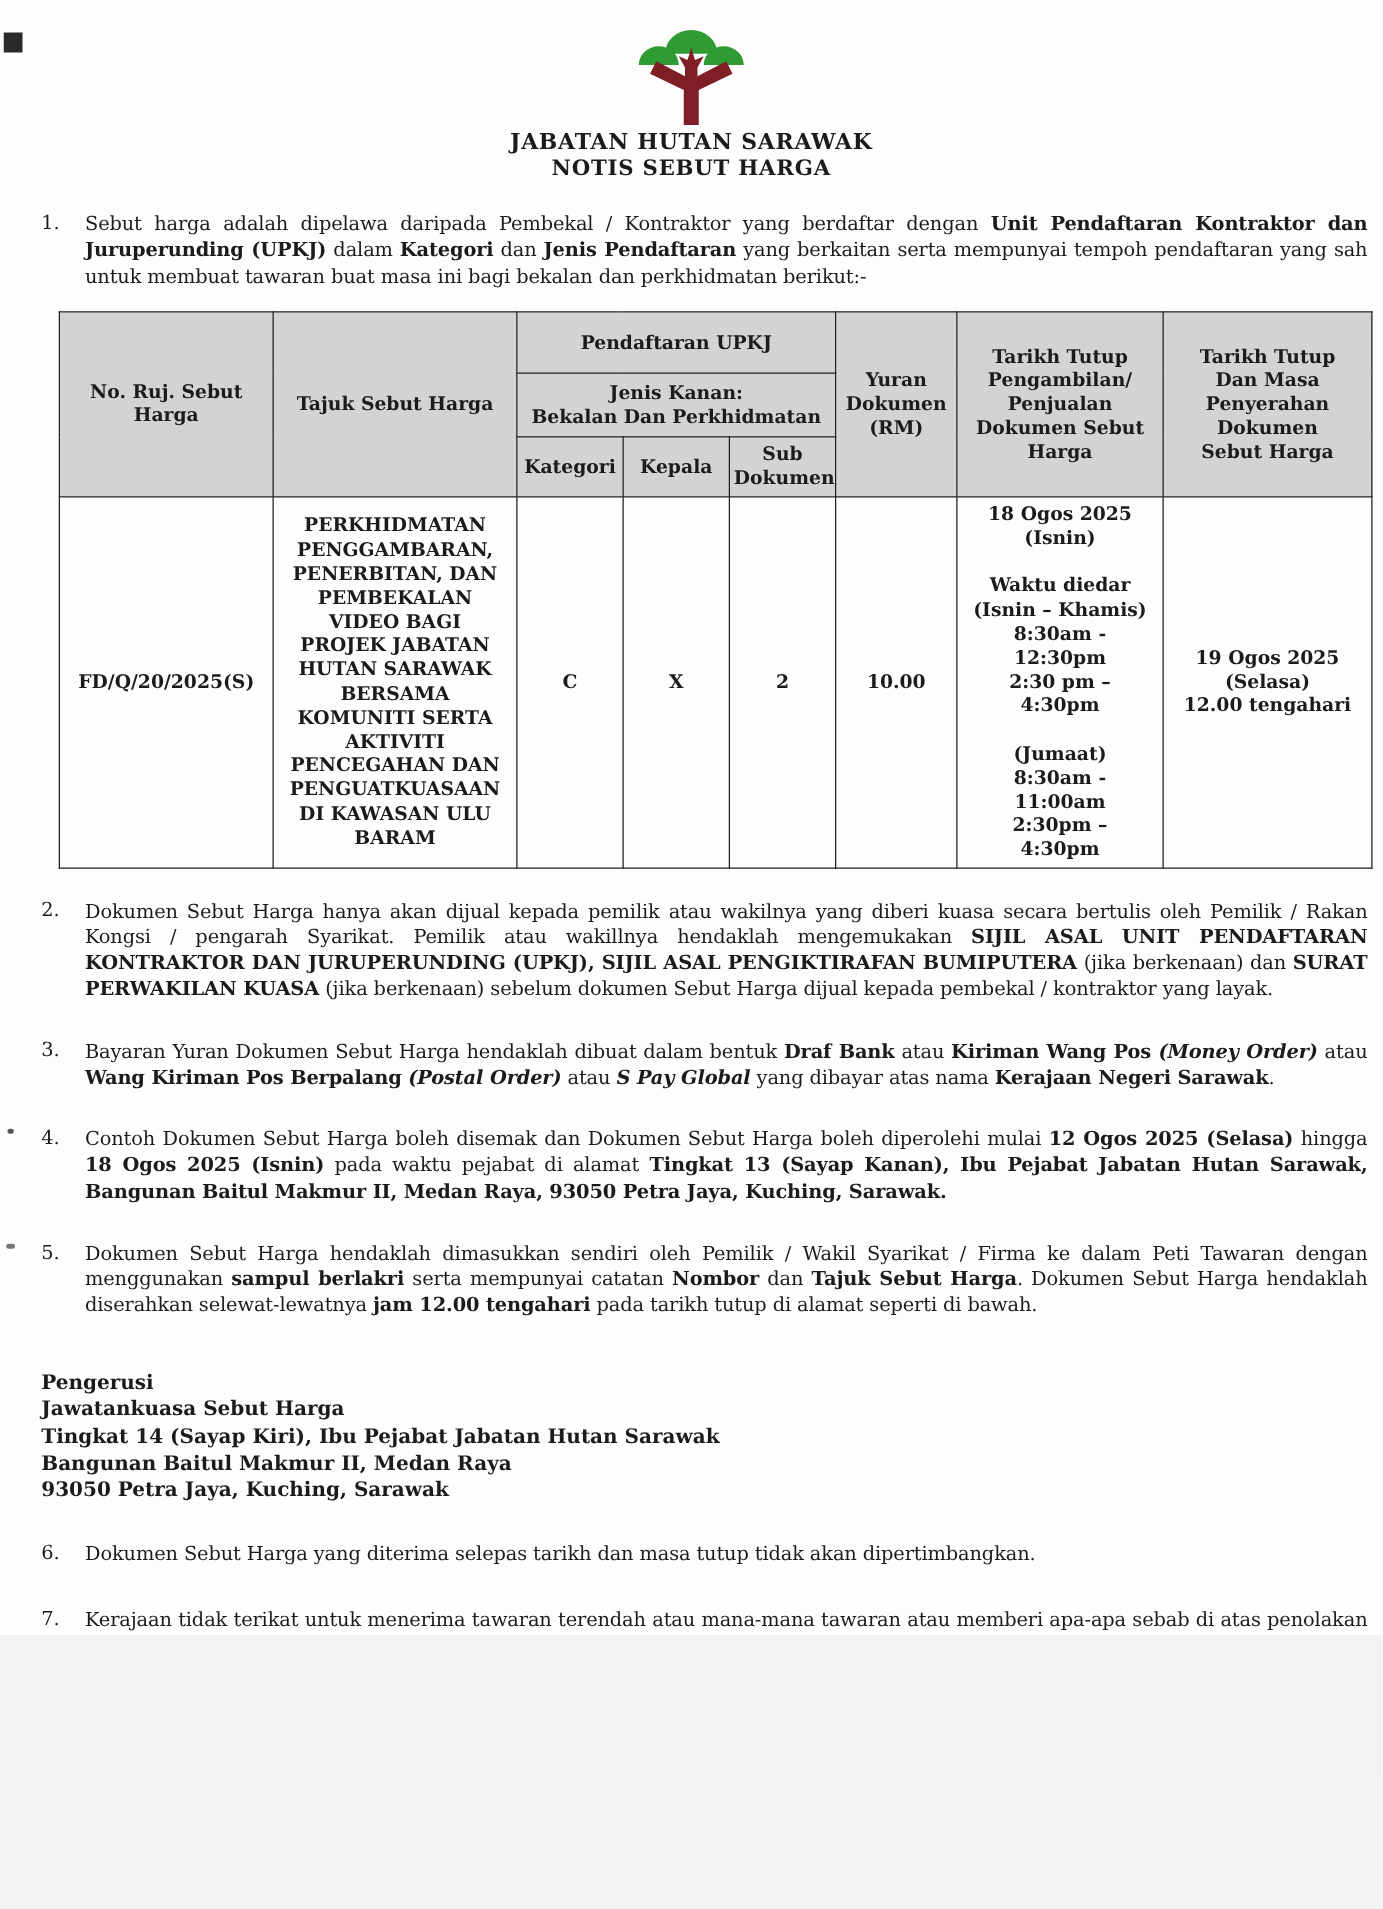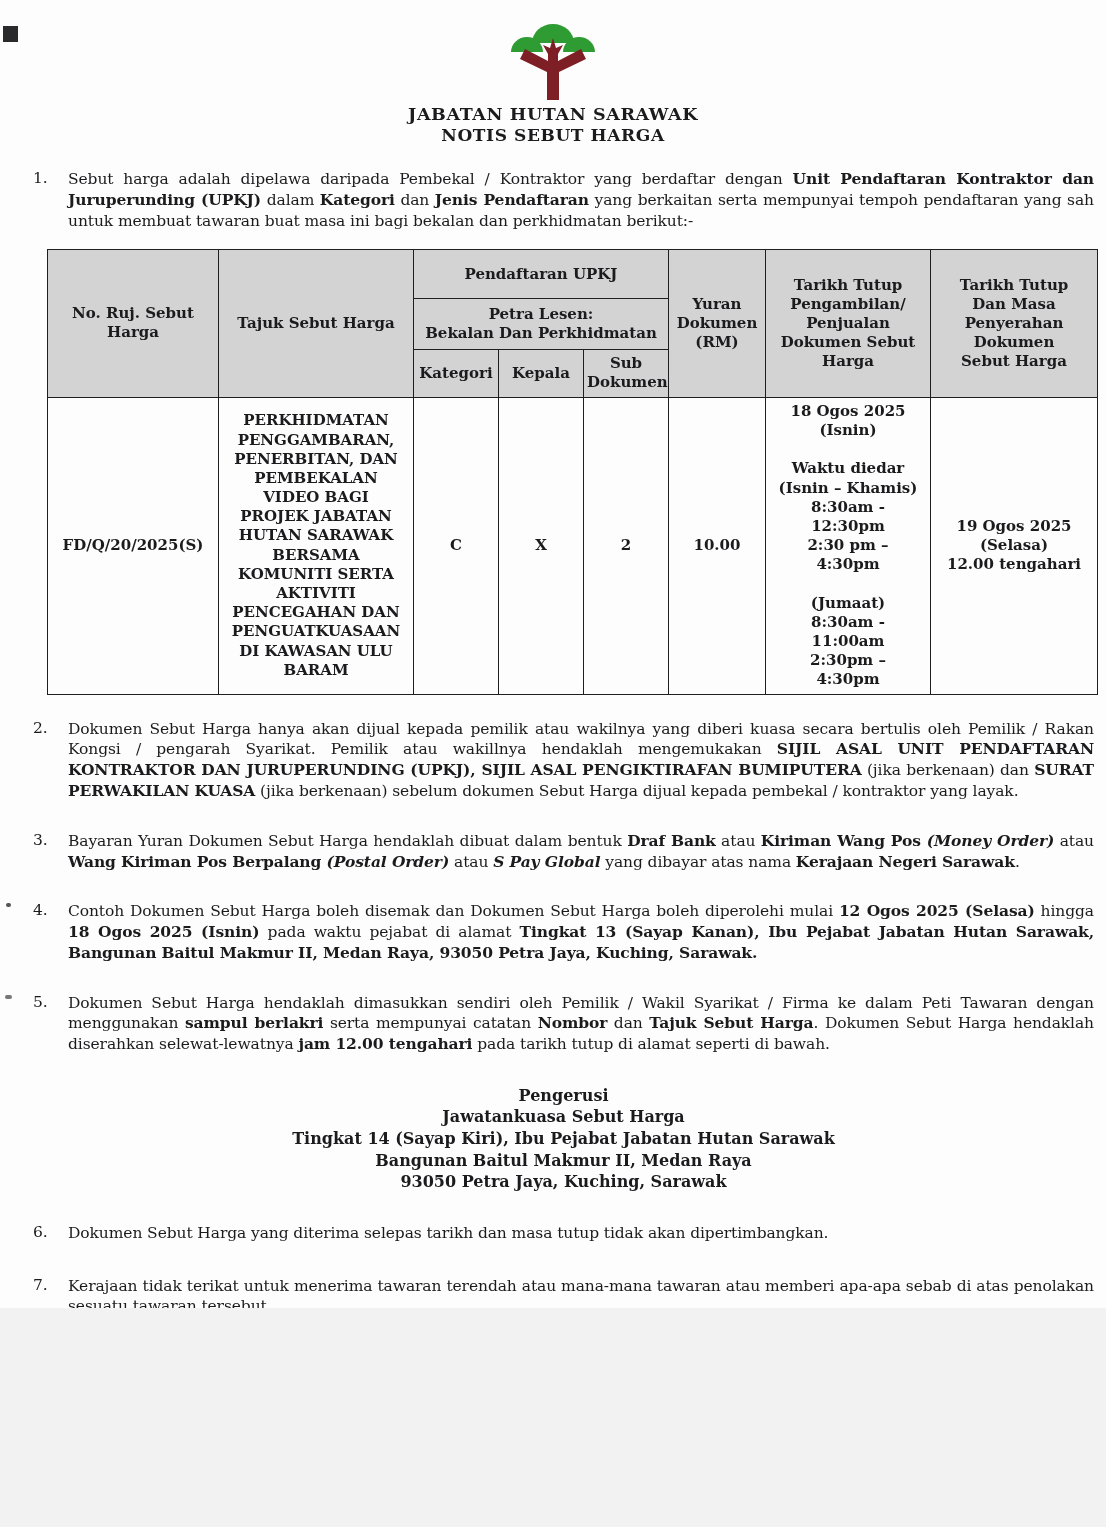--- a/index.html
+++ b/index.html
@@ -41,21 +41,21 @@
     font-size:15px; padding:4px 3px; line-height:1.28;
   }
   table.quote thead th{ background:#d3d3d4; font-weight:bold; }
   .prelines{ white-space:pre-line; }
   td.ref{ font-weight:bold; font-size:15.5px; }
   td.tajuk{ font-weight:bold; }
   td.small{ font-weight:bold; }
   td.dates{ font-weight:bold; font-size:15px; }
   .row-cell{ height:288px; }
 
-  .address{ text-align:center; font-weight:bold; font-size:16px; line-height:1.35; margin-top:30px; }
+  .address{ font-weight:bold; font-size:16px; line-height:1.35; margin-top:40px; }
 
   .motto{ text-align:center; margin-top:40px; }
   .motto .m1{ font-weight:bold; font-size:12px; letter-spacing:1px; word-spacing:6px; }
   .motto .m2{ font-weight:bold; font-style:italic; font-size:16.5px; margin-top:6px;padding-left:30px; }
 
   .signature{ text-align:center; margin-top:14px; height:62px; }
   .sig-name{ text-align:left; font-weight:bold; font-size:16.5px; }
   .sig-role{ text-align:center; font-weight:bold; font-size:16px; margin-top:2px; }
   .sig-org{ text-align:center; font-weight:bold; font-size:16px; margin-top:2px; }
 </style>
@@ -110,21 +110,21 @@
 Penjualan
 Dokumen Sebut
 Harga</th>
           <th rowspan="3" class="prelines">Tarikh Tutup
 Dan Masa
 Penyerahan
 Dokumen
 Sebut Harga</th>
         </tr>
         <tr>
-          <th colspan="3" class="prelines" style="height:42px;">Petra Lesen:
+          <th colspan="3" class="prelines" style="height:42px;">Jenis Kanan:
 Bekalan Dan Perkhidmatan</th>
         </tr>
         <tr>
           <th style="height:36px;">Kategori</th>
           <th>Kepala</th>
           <th class="prelines">Sub
 Dokumen</th>
         </tr>
       </thead>
       <tbody>

